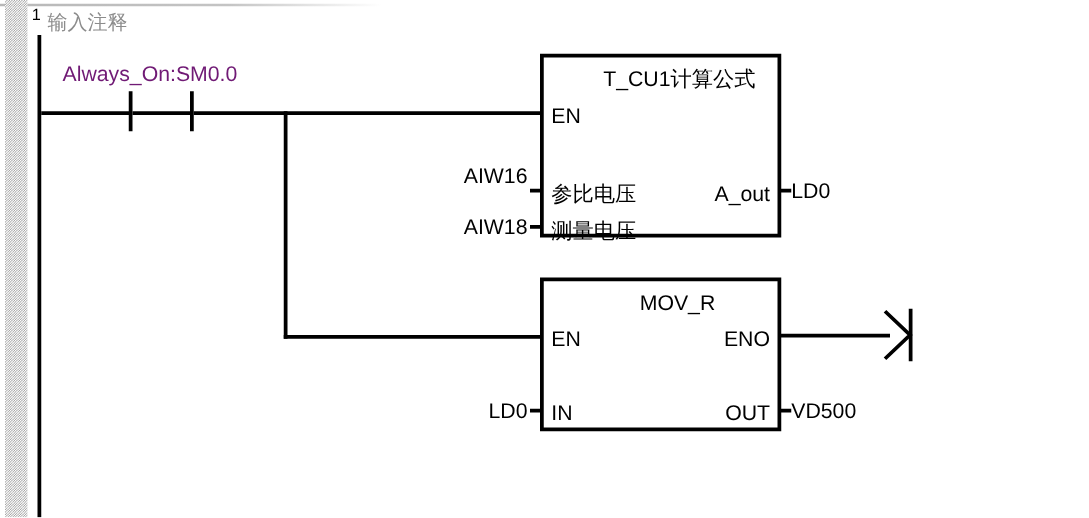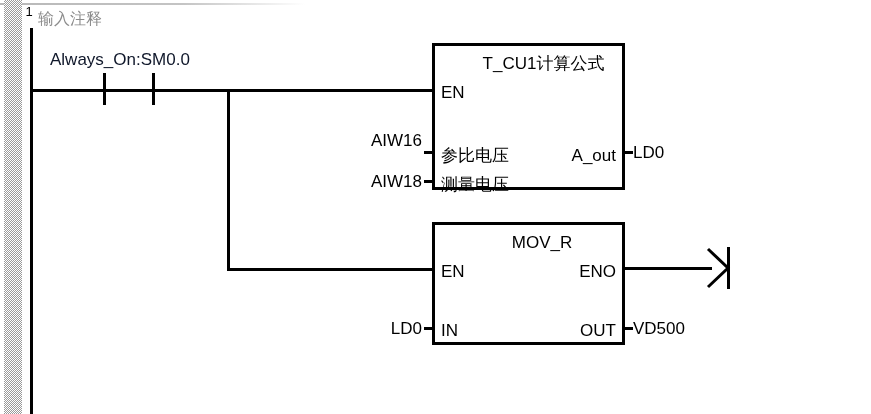--- a/index.html
+++ b/index.html
@@ -24,21 +24,21 @@
     background: #000000;
     height: 3px;
   }
   .vline {
     position: absolute;
     background: #000000;
     width: 3px;
   }
   .lbl {
     position: absolute;
-    color: #0f172a;
+    color: #701a75;
     font-size: 17px;
     line-height: 17px;
     white-space: nowrap;
   }
 
   
   #top-rule {
     position: absolute;
     left: 0;
     top: 3px;

